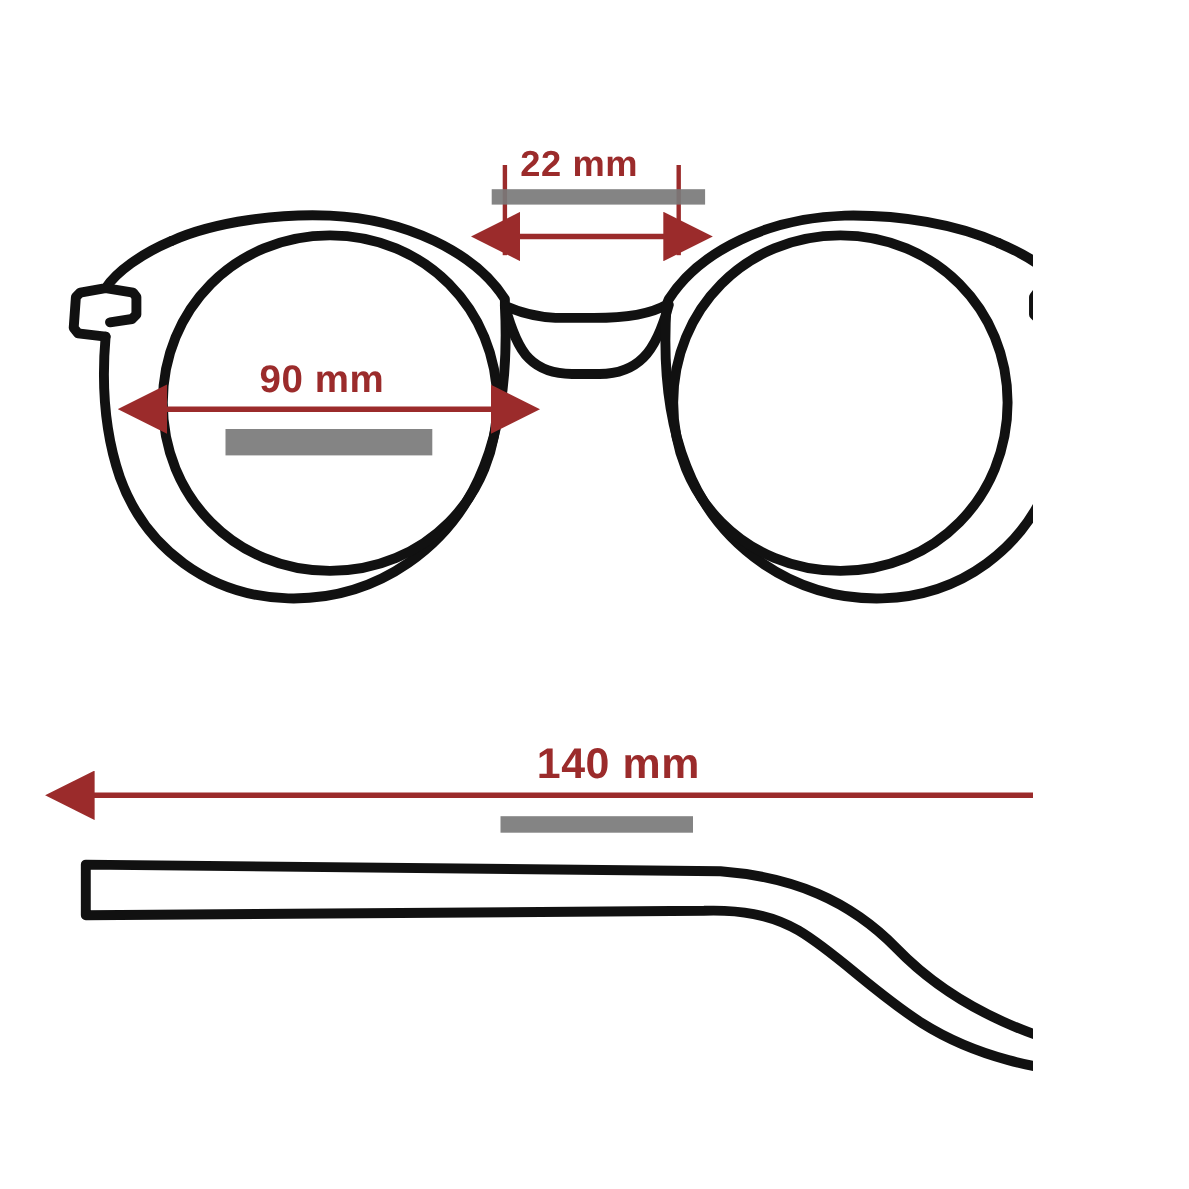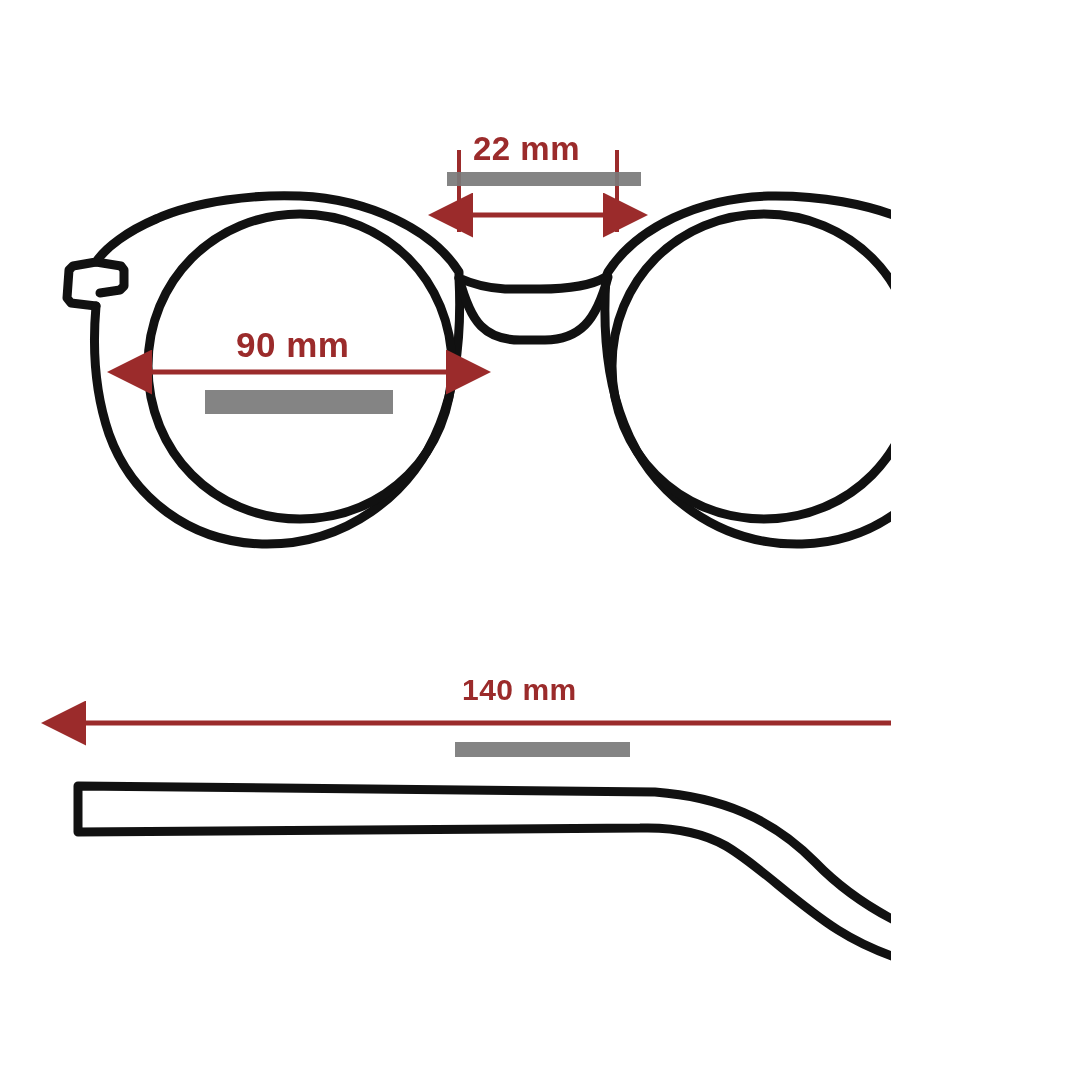--- a/index.html
+++ b/index.html
@@ -7,20 +7,21 @@
     padding: 0;
     background: #ffffff;
   }
   #stage {
     position: relative;
     width: 891px;
     height: 1081px;
     background: #ffffff;
     font-family: "Liberation Sans", sans-serif;
     overflow: hidden;
+    padding-left: 48px;
   }
   #diagram-svg {
     position: absolute;
     left: 0;
     top: 0;
     width: 1081px;
     height: 1081px;
     display: block;
   }
   .dim-label {
@@ -36,23 +37,23 @@
     left: 473px;
     top: 130px;
     font-size: 33px;
   }
   #label-lens {
     left: 236px;
     top: 325px;
     font-size: 35px;
   }
   #label-temple {
-    left: 462px;
+    left: 488px;
     top: 673px;
-    font-size: 30px;
+    font-size: 39px;
   }
   .blur-bar {
     position: absolute;
     background: #7a7a7a;
     opacity: 0.92;
   }
   #blur-bridge {
     left: 447px;
     top: 172px;
     width: 194px;

